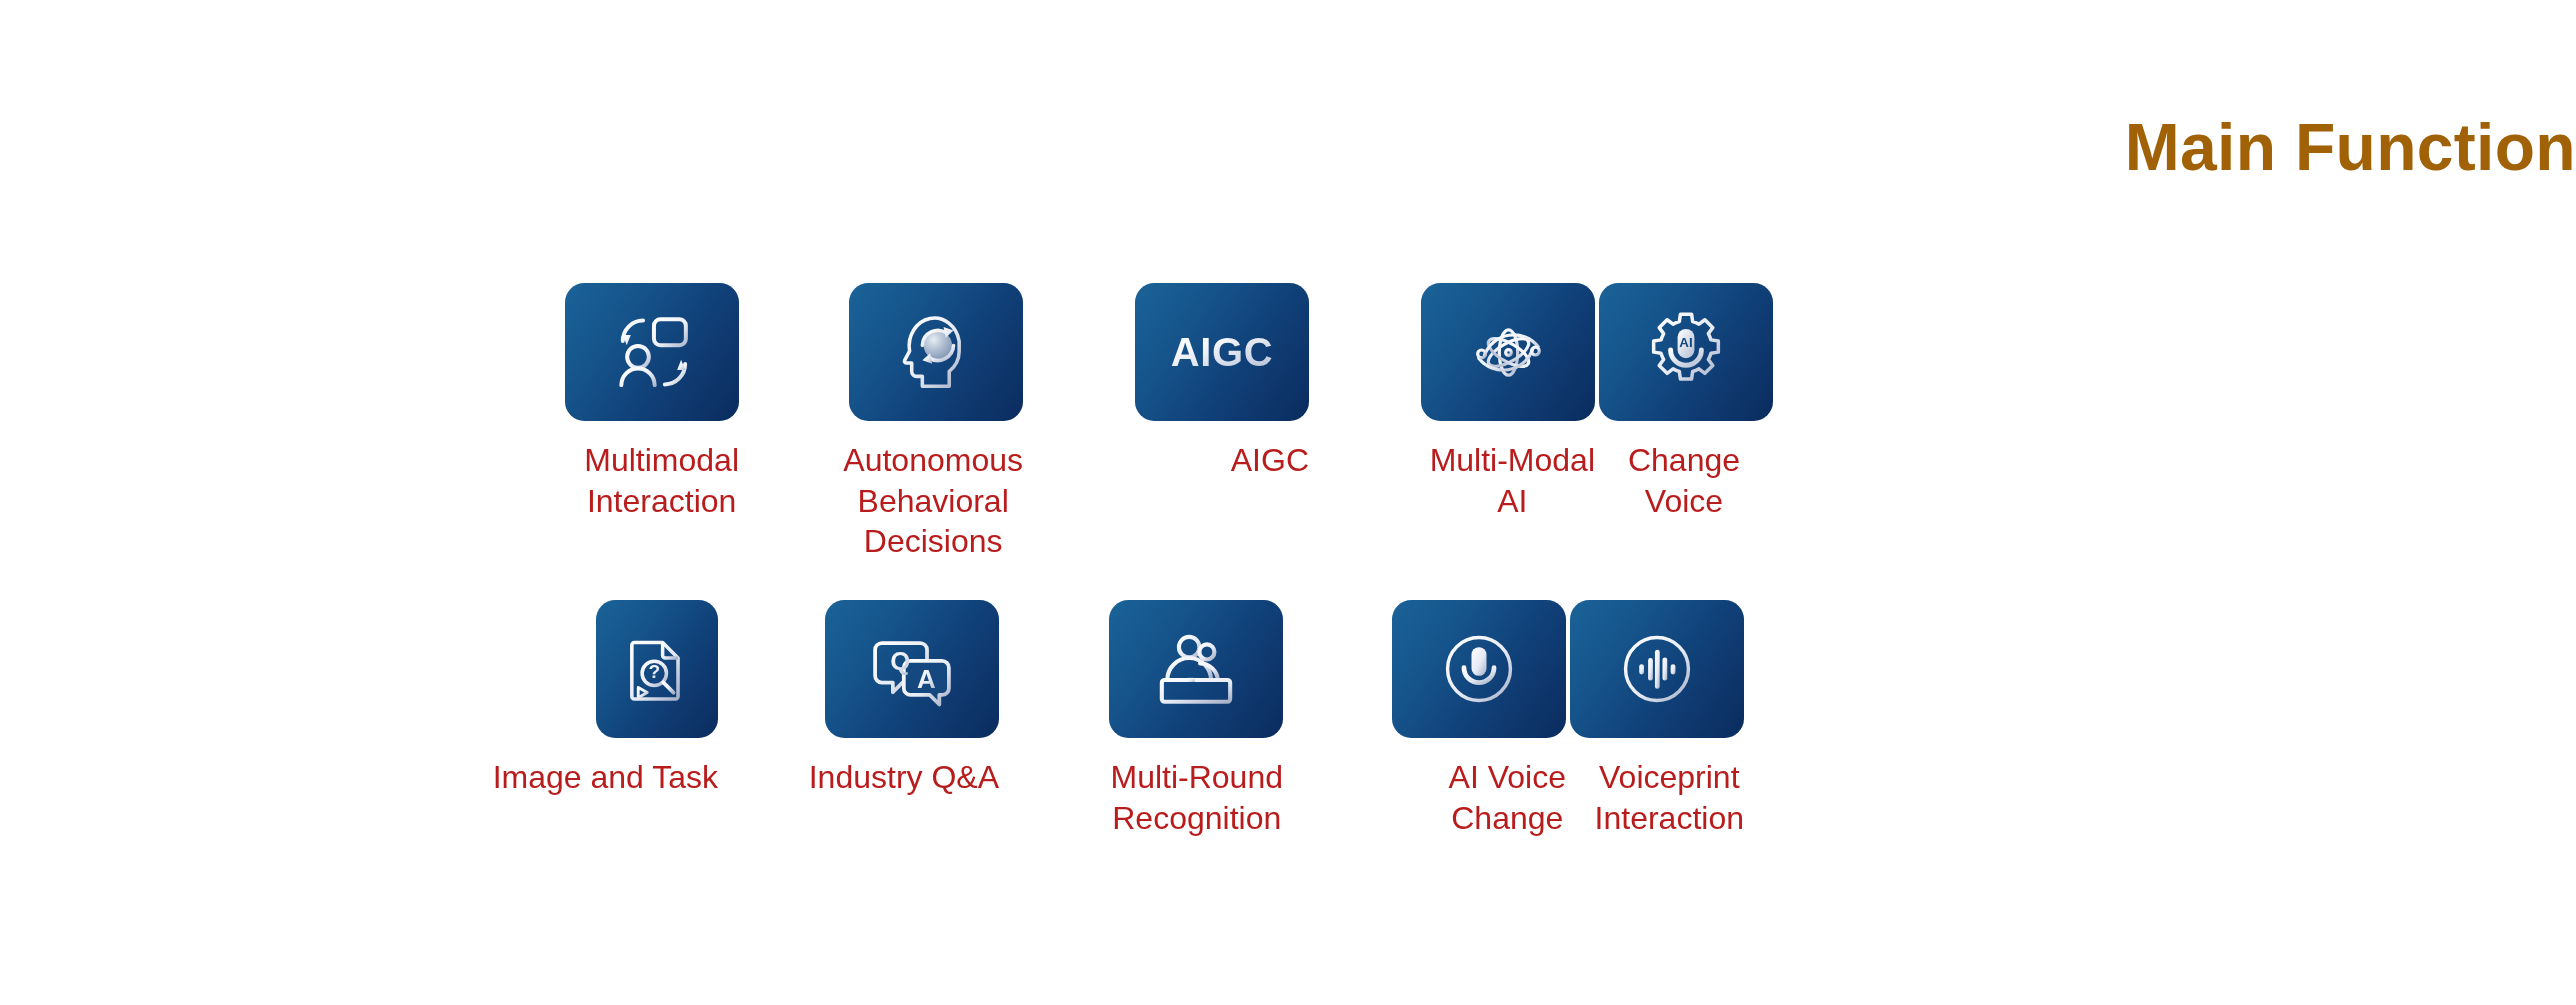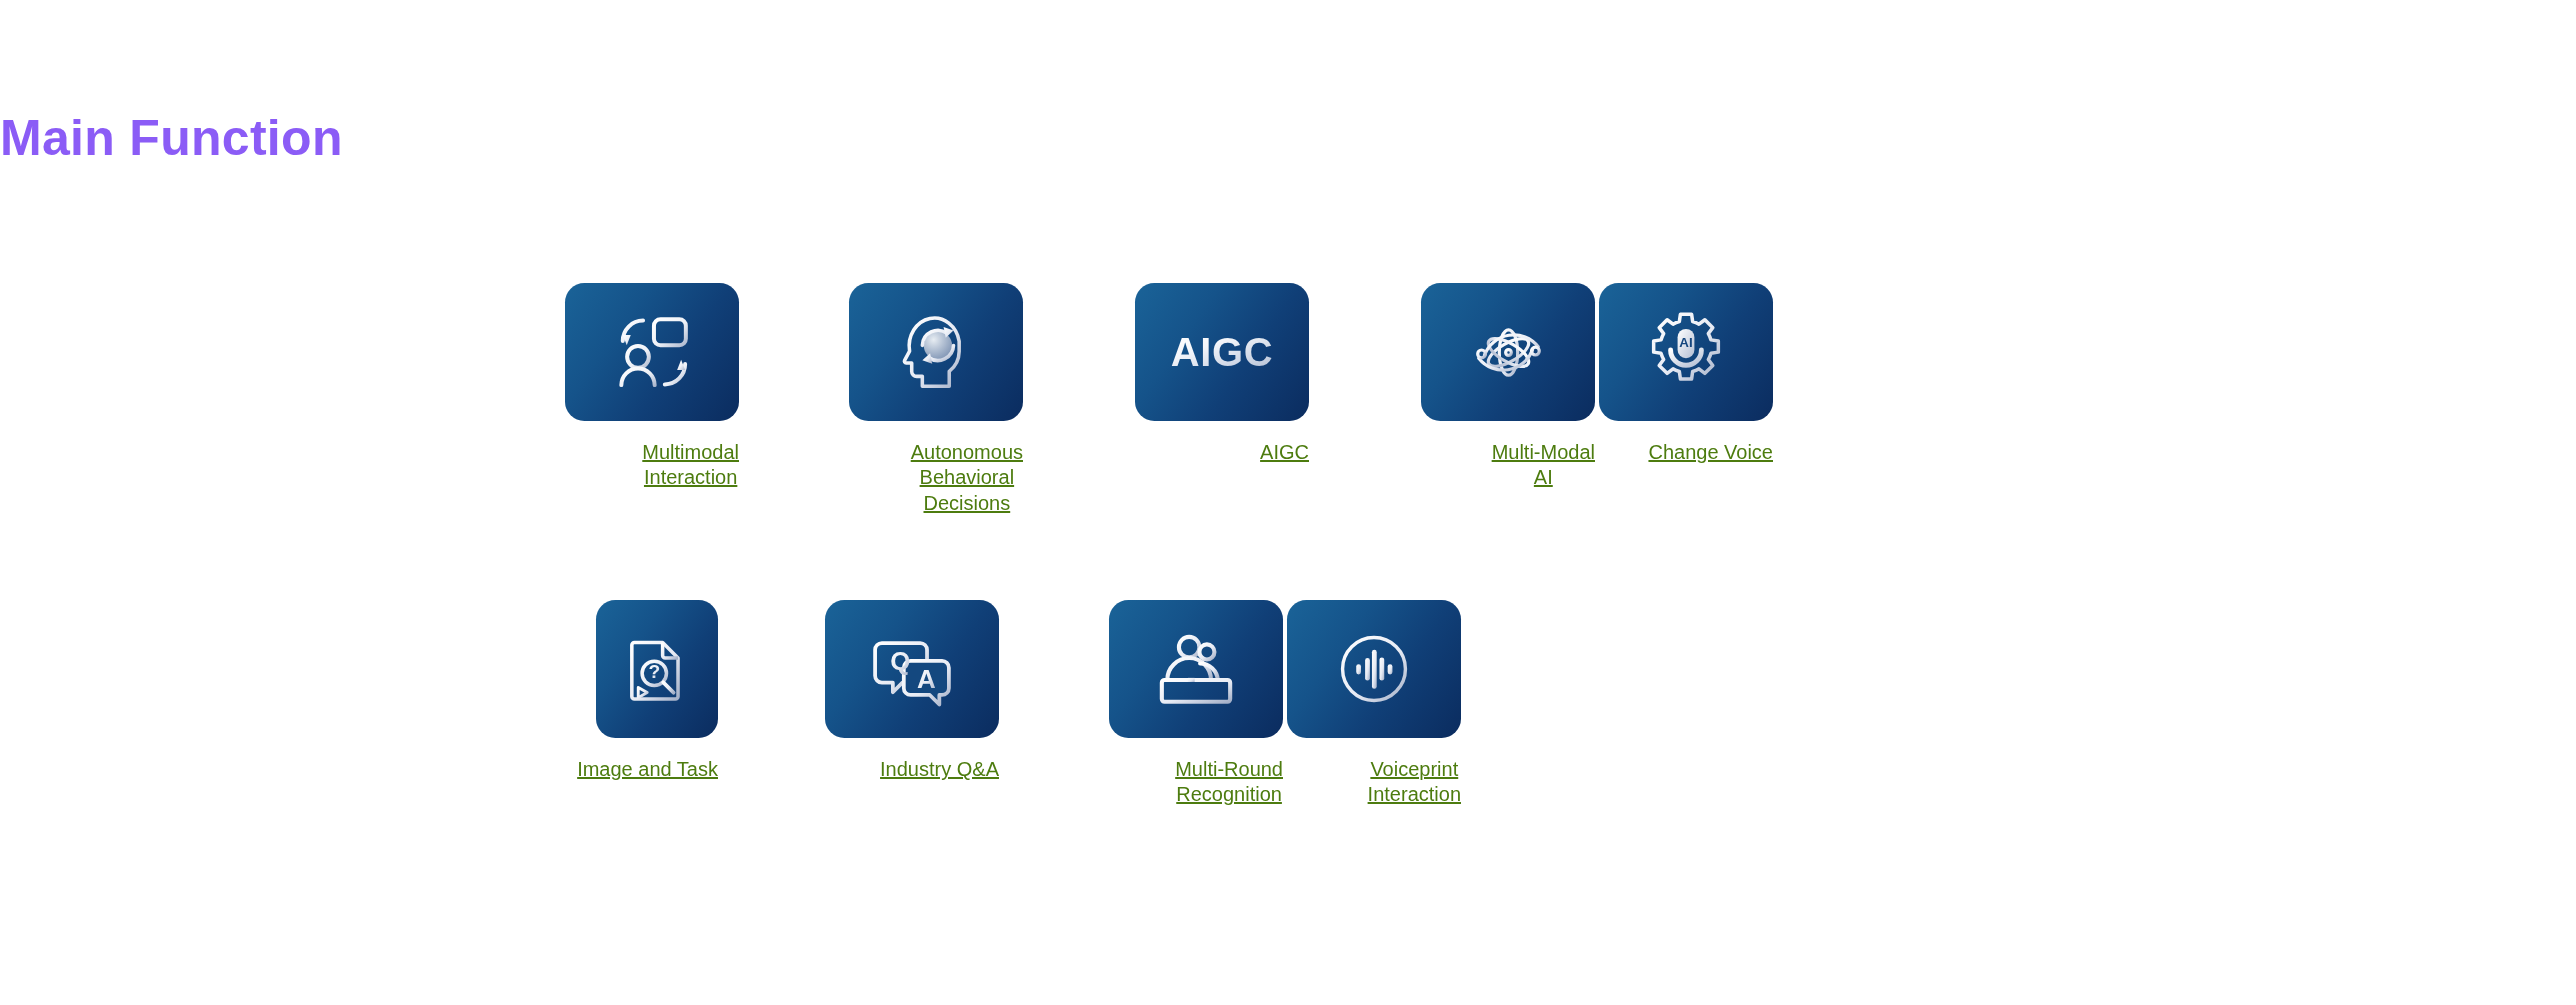--- a/index.html
+++ b/index.html
@@ -16,24 +16,24 @@
     height: 1006px;
     background: #ffffff;
   }
 
   
   .title {
     position: absolute;
     top: 111px;
     left: 0;
     width: 2576px;
-    text-align: left;
-    font-size: 50px;
+    text-align: right;
+    font-size: 66px;
     font-weight: bold;
-    color: #8b5cf6;
+    color: #a16207;
     letter-spacing: 0.3px;
     line-height: 1.1;
   }
 
   
   .grid {
     position: absolute;
     top: 283px;
     left: 451px;
     width: 1674px;
@@ -76,27 +76,26 @@
     background-clip: text;
     color: transparent;
     -webkit-text-fill-color: transparent;
     font-family: "Liberation Sans", sans-serif;
   }
 
   
   .caption {
     margin-top: 19.3px;
     text-align: center;
-    font-size: 20px;
+    font-size: 32px;
     line-height: 1.26;
-    color: #4d7c0f;
+    color: #b91c1c;
     font-family: "Liberation Sans", sans-serif;
     white-space: pre-line;
     font-weight: normal;
-    text-decoration: underline;
   }
 </style>
 </head>
 <body>
 
 <div class="page">
 
   <div class="title">Main Function</div>
 
   <div class="grid">
@@ -277,20 +276,39 @@
               <path d="M66 52 a26 26 0 0 1 26 24"></path>
               <rect x="10" y="76" width="100" height="32" rx="4"></rect>
             </g>
             <path d="M48 73 h10 v6 h-10 z" fill="url(#ic10)"></path>
           </svg>
         </div>
         <div class="caption">Multi-Round
 Recognition</div>
       </div>
 
+      <div class="cell" style="width:283px;">
+        <div class="tile">
+          <svg width="82" height="82" viewBox="0 0 120 120">
+            <defs>
+              <linearGradient id="ic11" x1="0" y1="0" x2="1" y2="1">
+                <stop offset="0%" stop-color="#ffffff"></stop>
+                  <stop offset="55%" stop-color="#e7ebf4"></stop>
+                  <stop offset="100%" stop-color="#a4b0c8"></stop>
+              </linearGradient>
+            </defs>
+            <circle cx="60" cy="60" r="46" fill="none" stroke="url(#ic11)" stroke-width="5"></circle>
+            <rect x="49" y="28" width="22" height="42" rx="11" fill="url(#ic11)"></rect>
+            <path d="M38 58 a22 22 0 0 0 44 0" fill="none" stroke="url(#ic11)" stroke-width="7" stroke-linecap="round"></path>
+            <path d="M60 78 v14" stroke="url(#ic11)" stroke-width="7" stroke-linecap="round"></path>
+          </svg>
+        </div>
+        <div class="caption">AI Voice
+Change</div>
+      </div>
 
       <div class="cell" style="width:178px;">
         <div class="tile">
           <svg width="82" height="82" viewBox="0 0 120 120">
             <defs>
               <linearGradient id="ic12" x1="0" y1="0" x2="1" y2="1">
                 <stop offset="0%" stop-color="#ffffff"></stop>
                   <stop offset="55%" stop-color="#e7ebf4"></stop>
                   <stop offset="100%" stop-color="#a4b0c8"></stop>
               </linearGradient>

